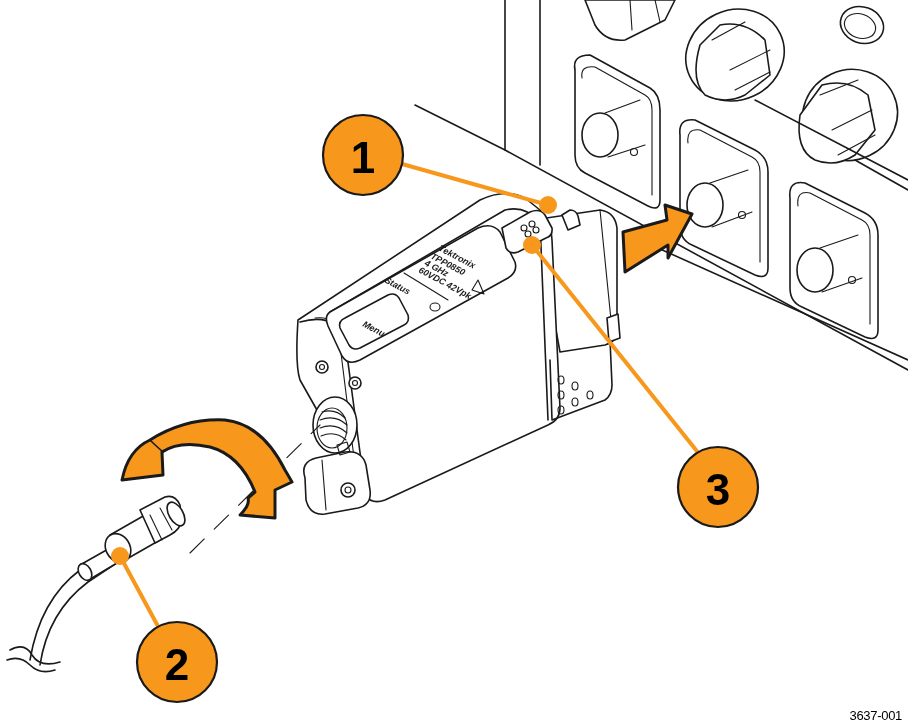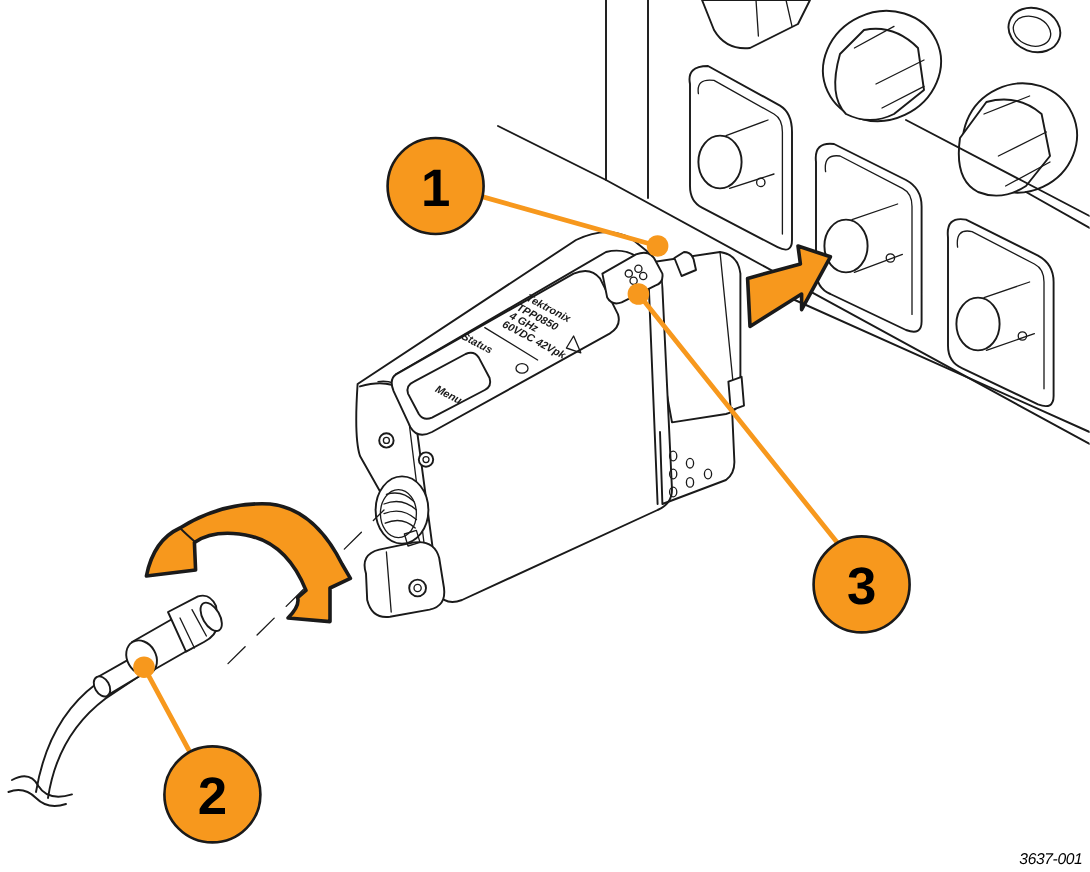--- a/index.html
+++ b/index.html
@@ -10,21 +10,21 @@
     .ln { fill: none; stroke: #1a1a1a; stroke-width: 1.6; stroke-linejoin: round; stroke-linecap: round; }
     .ln-thin { fill: none; stroke: #1a1a1a; stroke-width: 1.1; stroke-linejoin: round; stroke-linecap: round; }
     .body { fill: #ffffff; stroke: #1a1a1a; stroke-width: 1.6; stroke-linejoin: round; }
     .orange { fill: #f7981d; stroke: #1a1a1a; stroke-width: 3; stroke-linejoin: round; }
     .leader { stroke: #f7981d; stroke-width: 4; fill: none; stroke-linecap: round; }
     .dot { fill: #f7981d; }
     .callout-circle { fill: #f7981d; stroke: #1a1a1a; stroke-width: 2.2; }
     .callout-num { font-weight: bold; font-size: 44px; fill: #000; text-anchor: middle; dominant-baseline: central; }
     .label-txt { font-size: 9px; font-weight: bold; fill: #1a1a1a; font-style: italic; }
     #figure-id { position: absolute; right: 6px; bottom: 4px; font-size: 13px; color: #000;
-                 font-family: "Liberation Sans", sans-serif; letter-spacing: -0.3px; font-style: italic; }
+                 font-family: "Liberation Sans", sans-serif; letter-spacing: -0.3px; }
   </style>
 </head>
 <body>
 
 <svg id="stage" viewBox="0 0 908 727" xmlns="http://www.w3.org/2000/svg">
 
   <g>
 
     <path class="ln" d="M505 0 L505 150 L908 370"></path>
     <path class="ln" d="M415 105 L505 150"></path>

